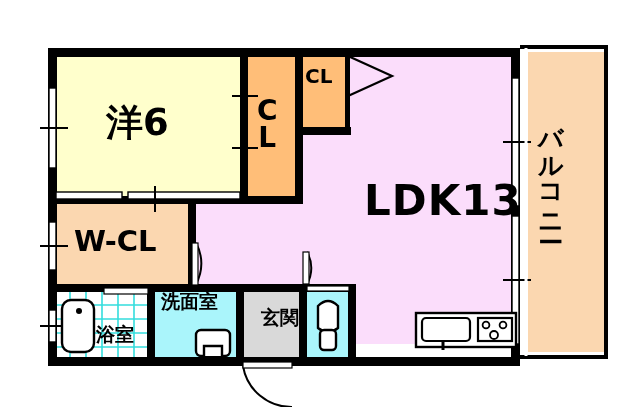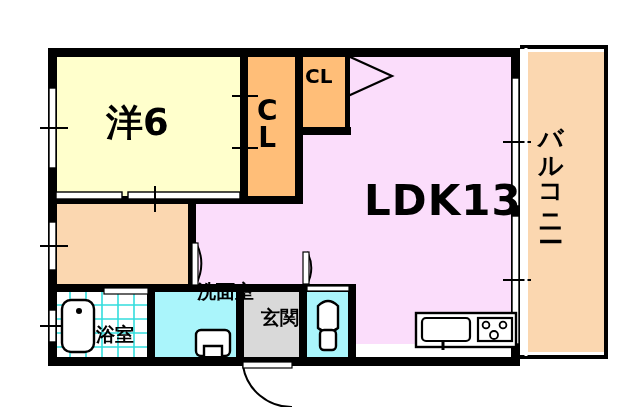--- a/index.html
+++ b/index.html
@@ -217,22 +217,23 @@
 
   <div class="roomlabel lbl-cl-big" style="left:257px; top:98px;">
     <div>C</div>
     <div>L</div>
   </div>
 
   <div class="roomlabel lbl-cl-small" style="left:305px; top:66px;">CL</div>
 
   <div class="roomlabel lbl-ldk" style="left:332px; top:180px;margin-left:32px;">LDK13</div>
 
+  <div class="roomlabel lbl-wcl" style="left:74px; top:227px;">W-CL</div>
 
   <div class="roomlabel lbl-small-jp" style="left:96px; top:325px;">浴室</div>
 
-  <div class="roomlabel lbl-small-jp" style="left:161px; top:282px;margin-left:36px;">洗面室</div>
+  <div class="roomlabel lbl-small-jp" style="left:161px; top:292px;">洗面室</div>
 
   <div class="roomlabel lbl-small-jp" style="left:261px; top:308px;">玄関</div>
 
   <div class="roomlabel lbl-balcony" style="left:537px; top:110px;">バルコニー</div>
 
 </div>
 
 </body></html>

